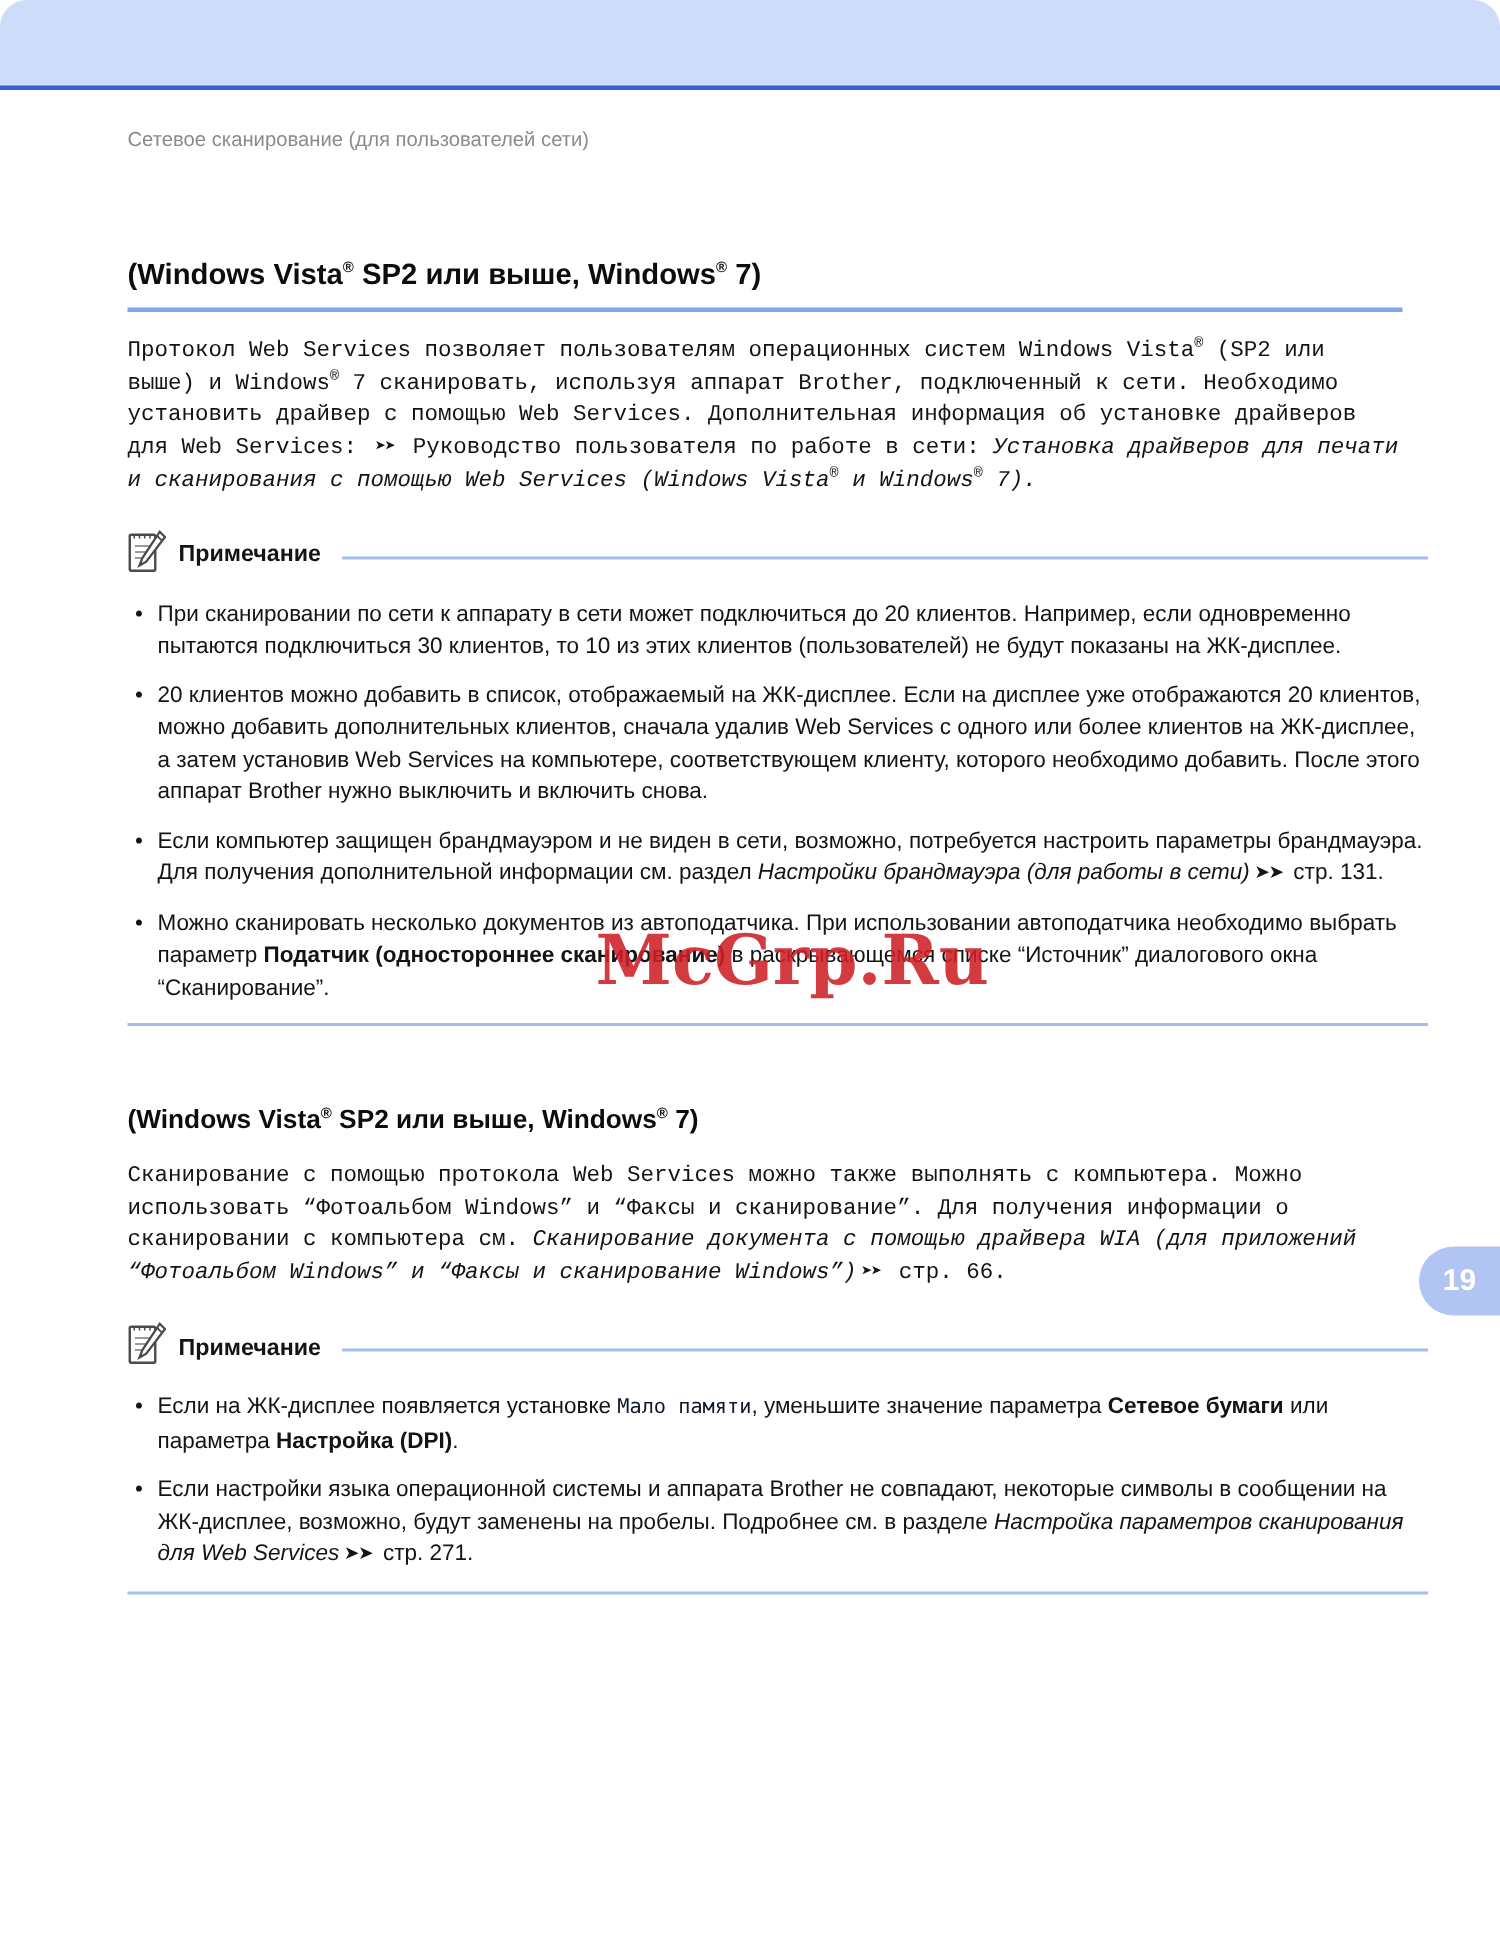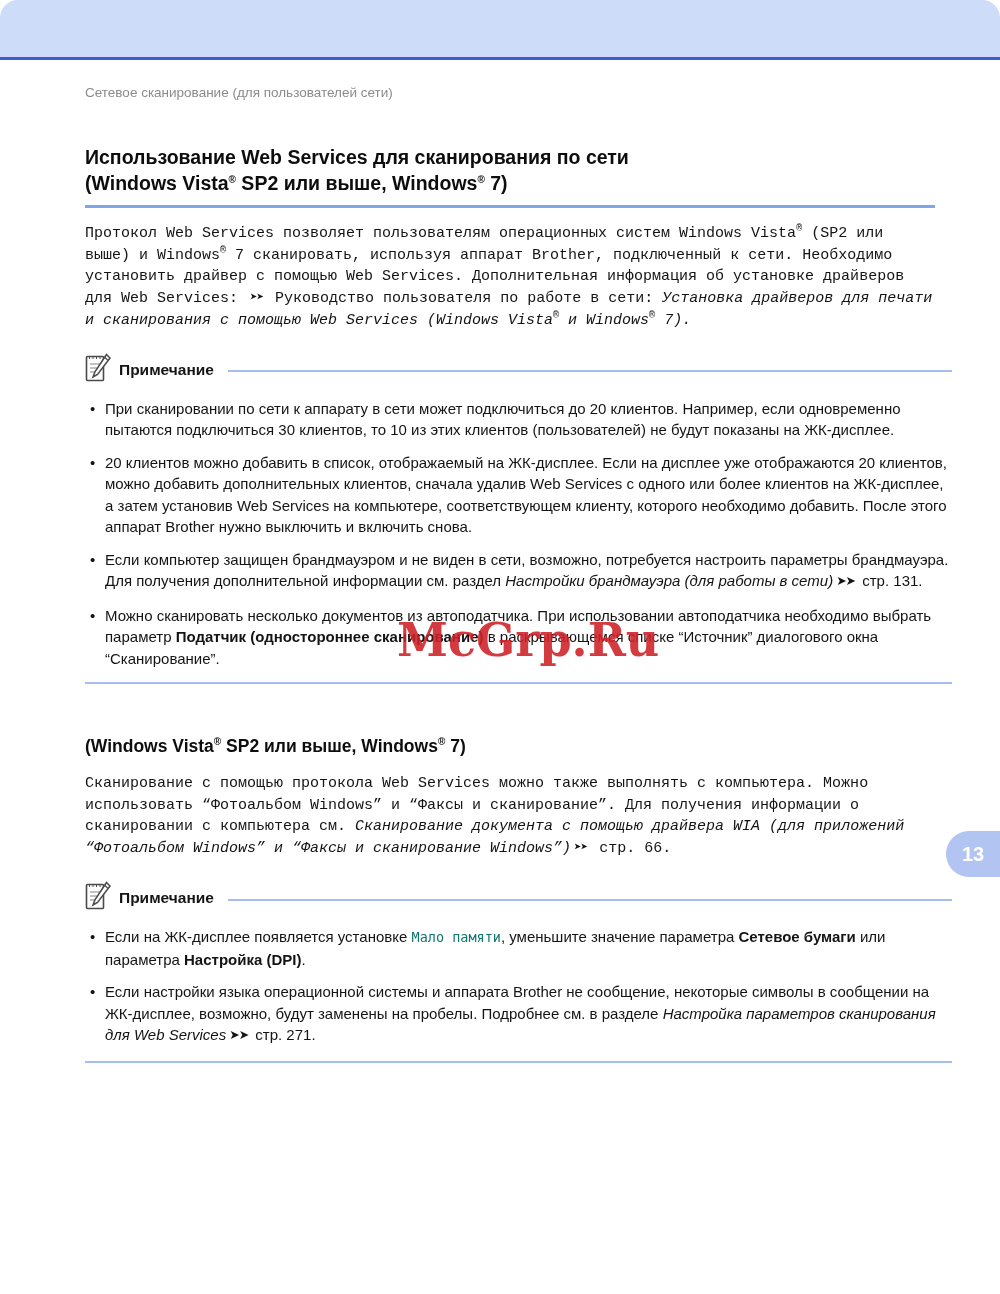--- a/index.html
+++ b/index.html
@@ -48,21 +48,21 @@
     font-size: 15px;
     line-height: 21.5px;
     font-family: Liberation Mono, monospace;
   }
   sup { font-size: 10px; line-height: 0; }
   .it { font-style: italic; }
   .bold { font-weight: bold; }
   .mono {
     font-family: "DejaVu Sans Mono", monospace;
     font-size: 13.5px;
-    color: #0f766e;
+    color: #0f172a;
     text-align: center;
   }
   .arrows {
     font-size: 12.5px;
     letter-spacing: -1px;
     padding: 0 3px;
     position: relative;
     top: -1px;
   }
   .note { margin: 21px 48px 0 85px; }
@@ -120,21 +120,21 @@
 </style>
 </head>
 <body>
 
 <div class="page">
 
   <div class="topband"></div>
 
   <div class="running-header">Сетевое сканирование (для пользователей сети)</div>
 
-  <h1 class="title"><span>Использование Web Services для сканирования по сети</span><br>
+  <h1 class="title"><br>
     <span>(Windows Vista</span><sup>®</sup><span> SP2 или выше, Windows</span><sup>®</sup><span> 7)</span>
   </h1>
   <div class="title-rule"></div>
 
   <p class="body"><span>Протокол Web Services позволяет пользователям операционных систем Windows Vista</span><sup>®</sup><span> (SP2 или выше) и Windows</span><sup>®</sup><span> 7 сканировать, используя аппарат Brother, подключенный к сети. Необходимо установить драйвер с помощью Web Services. Дополнительная информация об установке драйверов для Web Services: </span><span class="arrows">➤➤</span><span> Руководство пользователя по работе в сети: </span><span class="it">Установка драйверов для печати и сканирования с помощью Web Services (Windows Vista</span><sup class="it">®</sup><span class="it"> и Windows</span><sup class="it">®</sup><span class="it"> 7).</span></p>
 
   <div class="note">
     <div class="note-head">
       <span class="note-icon">
         <svg width="26" height="30" viewBox="0 0 26 30">
@@ -182,26 +182,26 @@
           <line x1="5" y1="19" x2="12" y2="19" stroke="#9a9a9a" stroke-width="1.2"></line>
           <path d="M21.5 1.5 L25 5 L12.5 21.5 L8 24 L9.8 19.2 Z" fill="#ffffff" stroke="#4a4a4a" stroke-width="1.5"></path>
           <line x1="19.5" y1="4" x2="22.8" y2="7.2" stroke="#4a4a4a" stroke-width="1.2"></line>
         </svg>
       </span>
       <span class="note-title">Примечание</span>
       <span class="note-rule"></span>
     </div>
     <ul class="note-list">
       <li><span class="bullet-mark">•</span><span>Если на ЖК-дисплее появляется установке </span><span class="mono">Мало памяти</span><span>, уменьшите значение параметра </span><span class="bold">Сетевое бумаги</span><span> или параметра </span><span class="bold">Настройка (DPI)</span><span>.</span></li>
-      <li><span class="bullet-mark">•</span><span>Если настройки языка операционной системы и аппарата Brother не сообщение, некоторые символы в сообщении на ЖК-дисплее, возможно, будут заменены на пробелы. Подробнее см. в разделе </span><span class="it">Настройка параметров сканирования для Web Services</span><span class="arrows">➤➤</span><span> стр. 271.</span></li>
+      <li><span class="bullet-mark">•</span><span>Если настройки языка операционной системы и аппарата Brother не совпадают, некоторые символы в сообщении на ЖК-дисплее, возможно, будут заменены на пробелы. Подробнее см. в разделе </span><span class="it">Настройка параметров сканирования для Web Services</span><span class="arrows">➤➤</span><span> стр. 271.</span></li>
     </ul>
     <div class="note-endrule"></div>
   </div>
 
-  <div class="chapter-tab">13</div>
+  <div class="chapter-tab">19</div>
 
   <div class="watermark">McGrp.Ru</div>
 
   <div class="footer">
     <span class="footer-number">269</span>
     <span class="footer-bar"></span>
   </div>
 
 </div>
 

